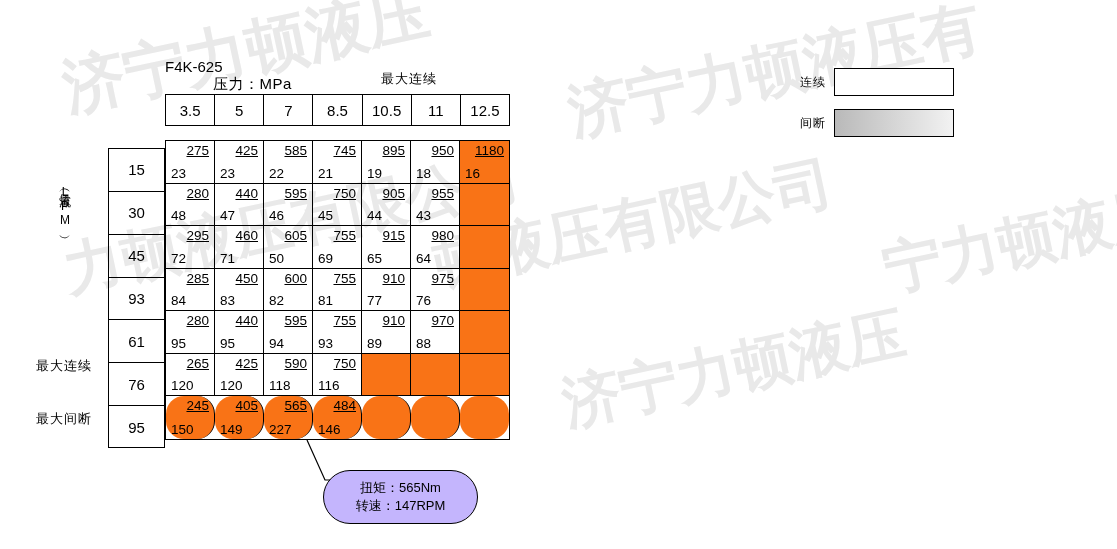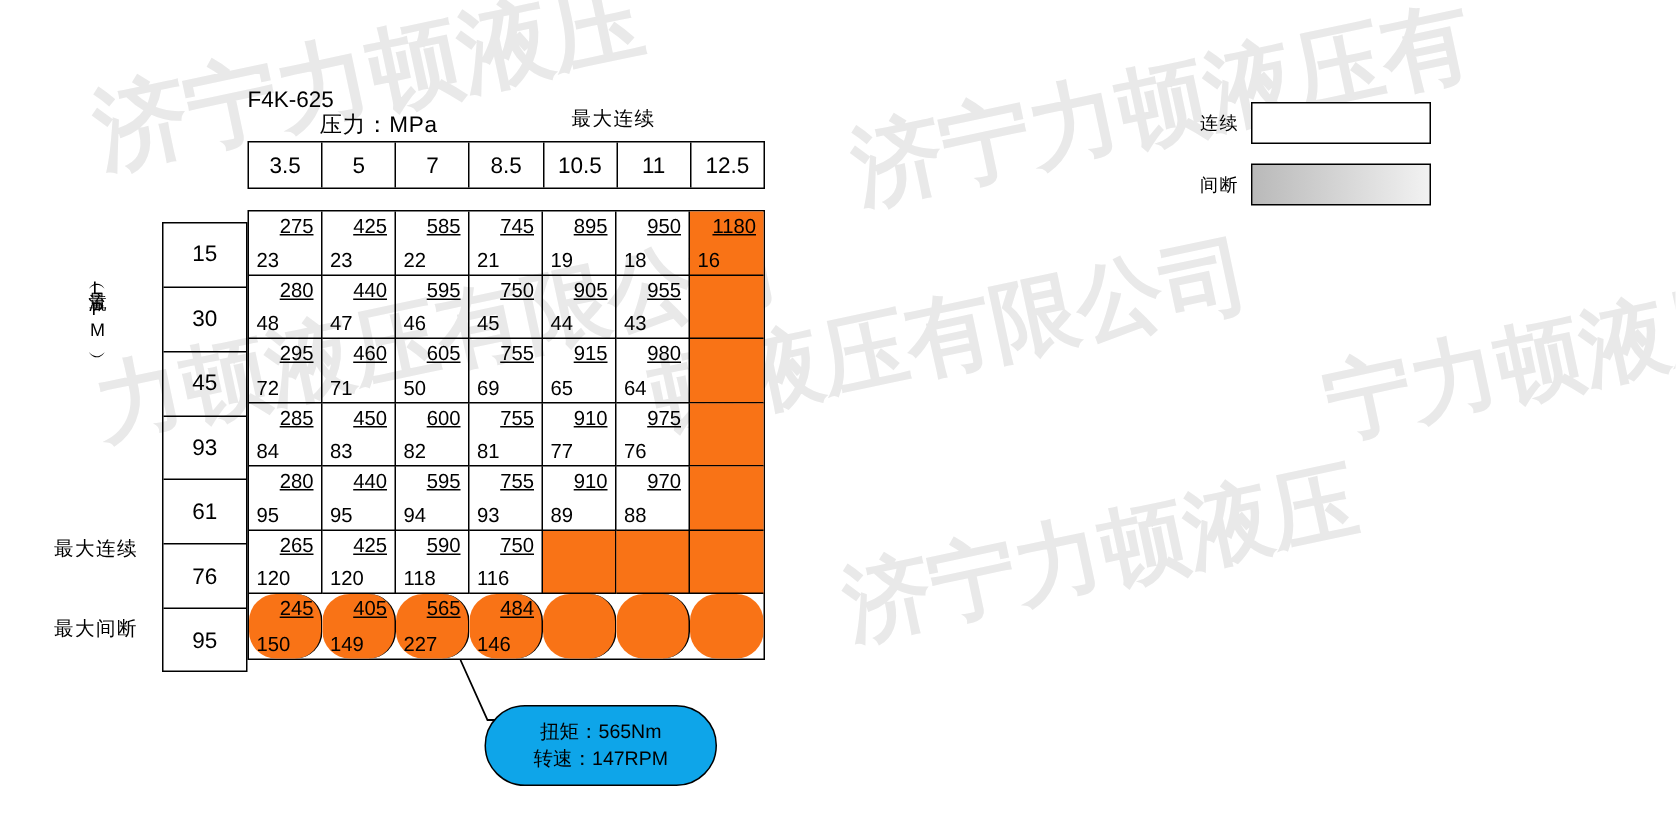--- a/index.html
+++ b/index.html
@@ -176,21 +176,21 @@
     height: 54px;
     border: 1.2px solid #000;
     border-radius: 27px / 27px;
     box-sizing: border-box;
     display: flex;
     flex-direction: column;
     align-items: center;
     justify-content: center;
     font-size: 13px;
     line-height: 18px;
-    background: #0ea5e9;
+    background: #c4b5fd;
   }
 
   
   .legend {
     position: absolute;
     right: 117px;
     top: 68px;
     width: 200px;
     font-size: 12px;
   }

